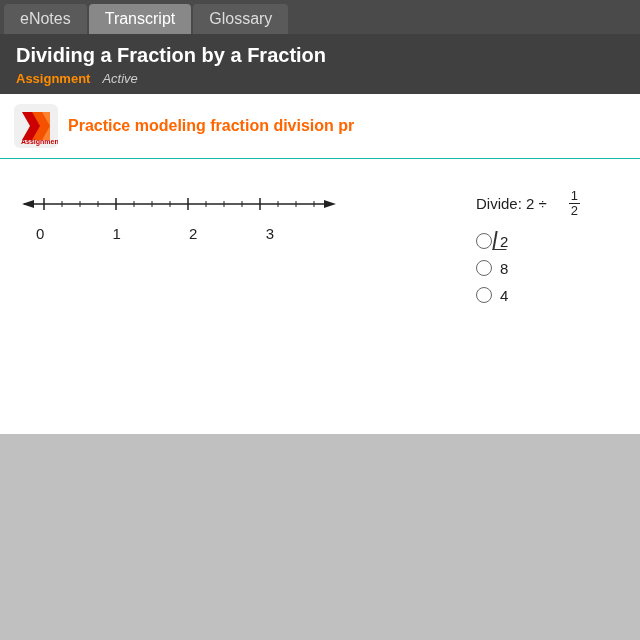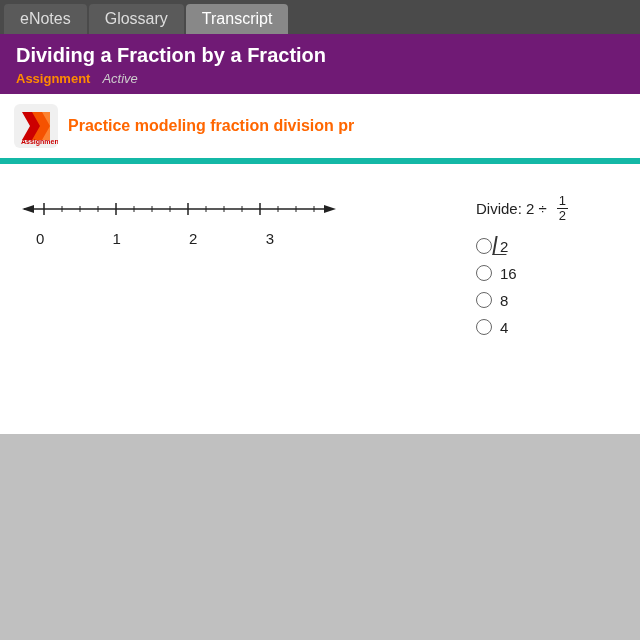--- a/index.html
+++ b/index.html
@@ -26,21 +26,21 @@
       border-radius: 4px 4px 0 0;
       cursor: pointer;
     }
     .tab.active {
       background: #888;
       color: #fff;
     }
 
     
     .header {
-      background: #701a75;
+      background: #404040;
       padding: 10px 16px 8px 16px;
     }
     .header-title {
       color: #ffffff;
       font-size: 20px;
       font-weight: bold;
       margin-bottom: 4px;
     }
     .header-meta {
       display: flex;
@@ -75,21 +75,21 @@
       width: 100%;
       min-height: 340px;
       position: relative;
     }
 
     
     .card-header {
       display: flex;
       align-items: center;
       background: #ffffff;
-      border-bottom: 6px solid #14b8a6;
+      border-bottom: 1px solid #14b8a6;
       padding: 10px 14px;
       gap: 10px;
     }
 
     
     .assignment-icon {
       width: 44px;
       height: 44px;
       flex-shrink: 0;
     }
@@ -118,21 +118,21 @@
       padding: 10px 0 0 10px;
       min-width: 160px;
     }
 
     .question-text {
       font-size: 15px;
       color: #222;
       margin-bottom: 14px;
       display: flex;
       align-items: center;
-      gap: 8px;
+      gap: 20px;
     }
 
     .fraction {
       display: inline-flex;
       flex-direction: column;
       align-items: center;
       font-size: 13px;
       line-height: 1.1;
       vertical-align: middle;
       margin-left: 2px;
@@ -196,25 +196,25 @@
       pointer-events: none;
     }
   </style>
 </head>
 <body>
 
 <div class="tab-bar">
   <div class="tab">
     <span>eNotes</span>
   </div>
+  <div class="tab active">
+    <span>Transcript</span>
+  </div>
   <div class="tab">
     <span>Glossary</span>
-  </div>
-  <div class="tab active">
-    <span>Transcript</span>
   </div>
 </div>
 
 <div class="header">
   <div class="header-title">Dividing a Fraction by a Fraction</div>
   <div class="header-meta">
     <span class="meta-assignment">Assignment</span>
     <span class="meta-active">Active</span>
   </div>
 </div>
@@ -288,24 +288,20 @@
           </span>
         </div>
 
         <div class="answer-options">
 
           <div class="answer-option cursor-option">
             <div class="radio-circle"></div>
             <span>2</span>
           </div>
 
-          <div class="answer-option">
-            <div class="radio-circle"></div>
-            <span>16</span>
-          </div>
 
           <div class="answer-option">
             <div class="radio-circle"></div>
             <span>8</span>
           </div>
 
           <div class="answer-option">
             <div class="radio-circle"></div>
             <span>4</span>
           </div>

